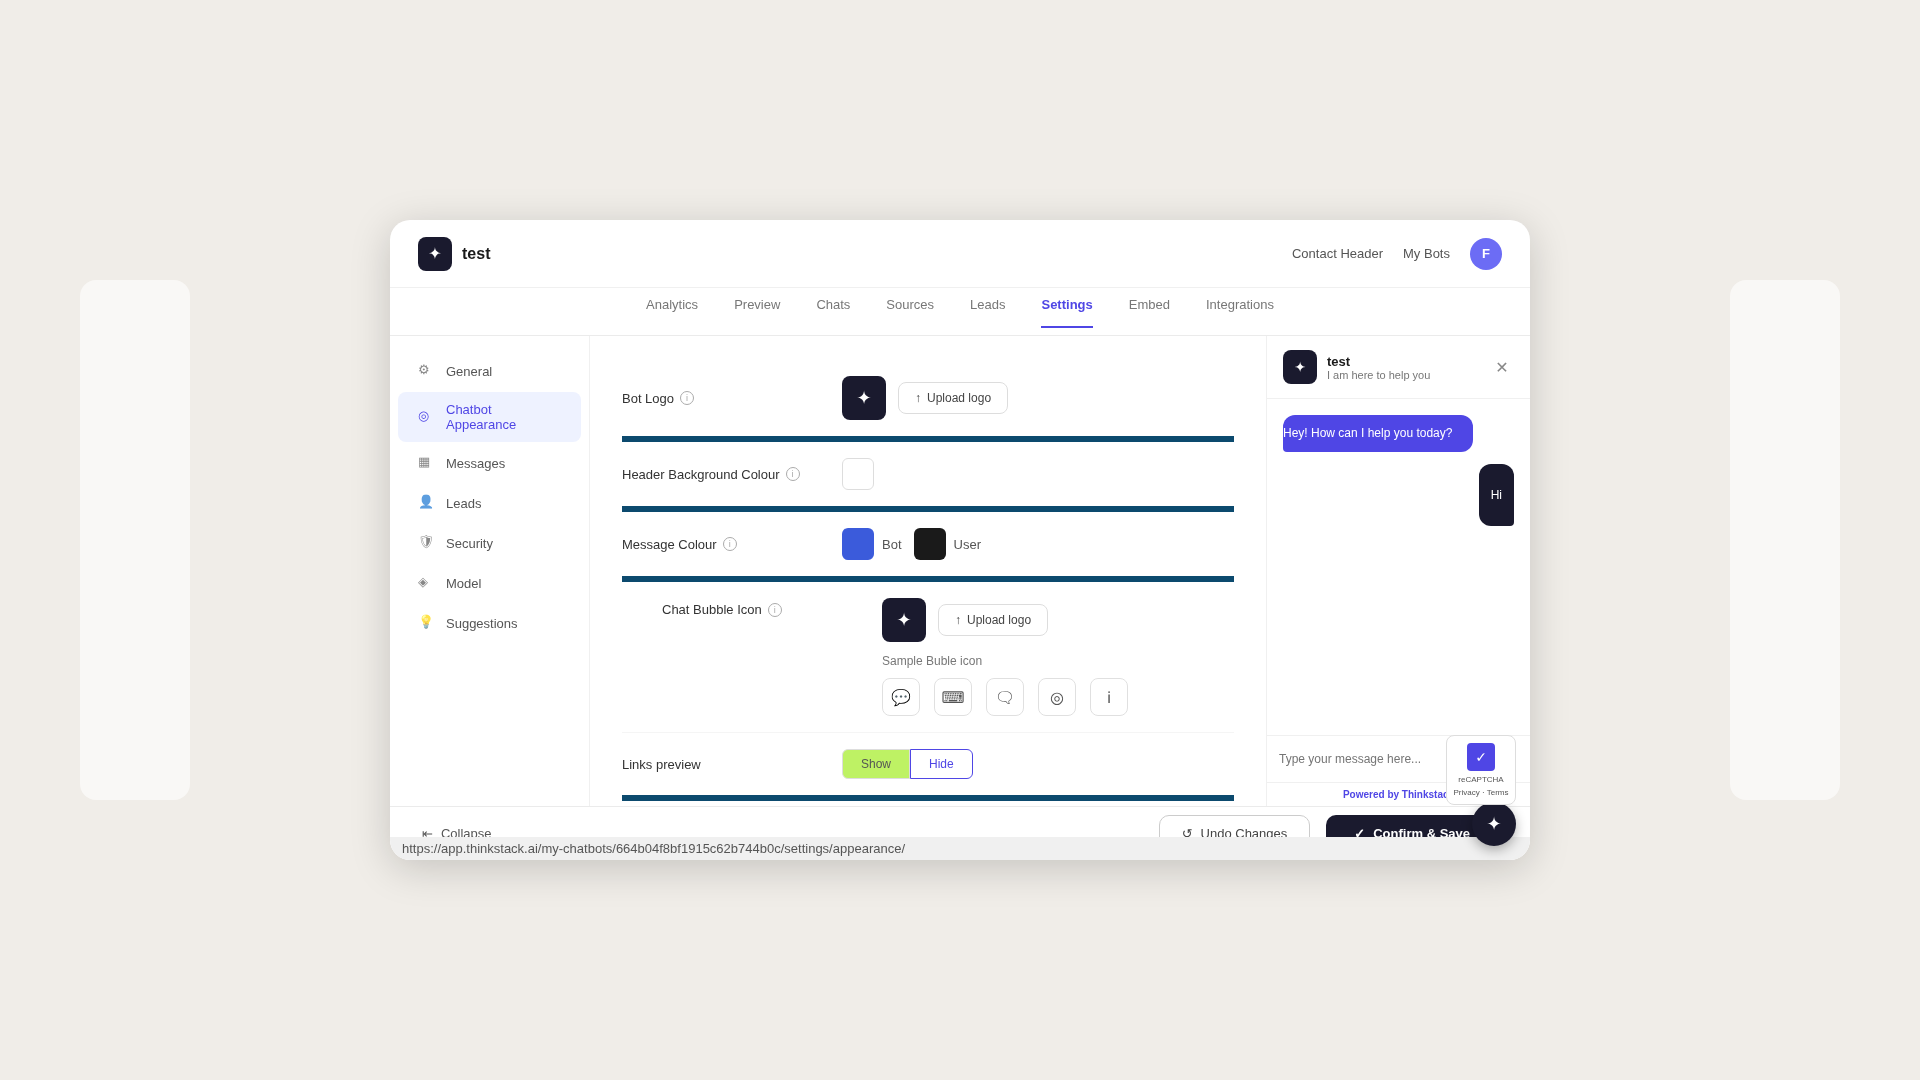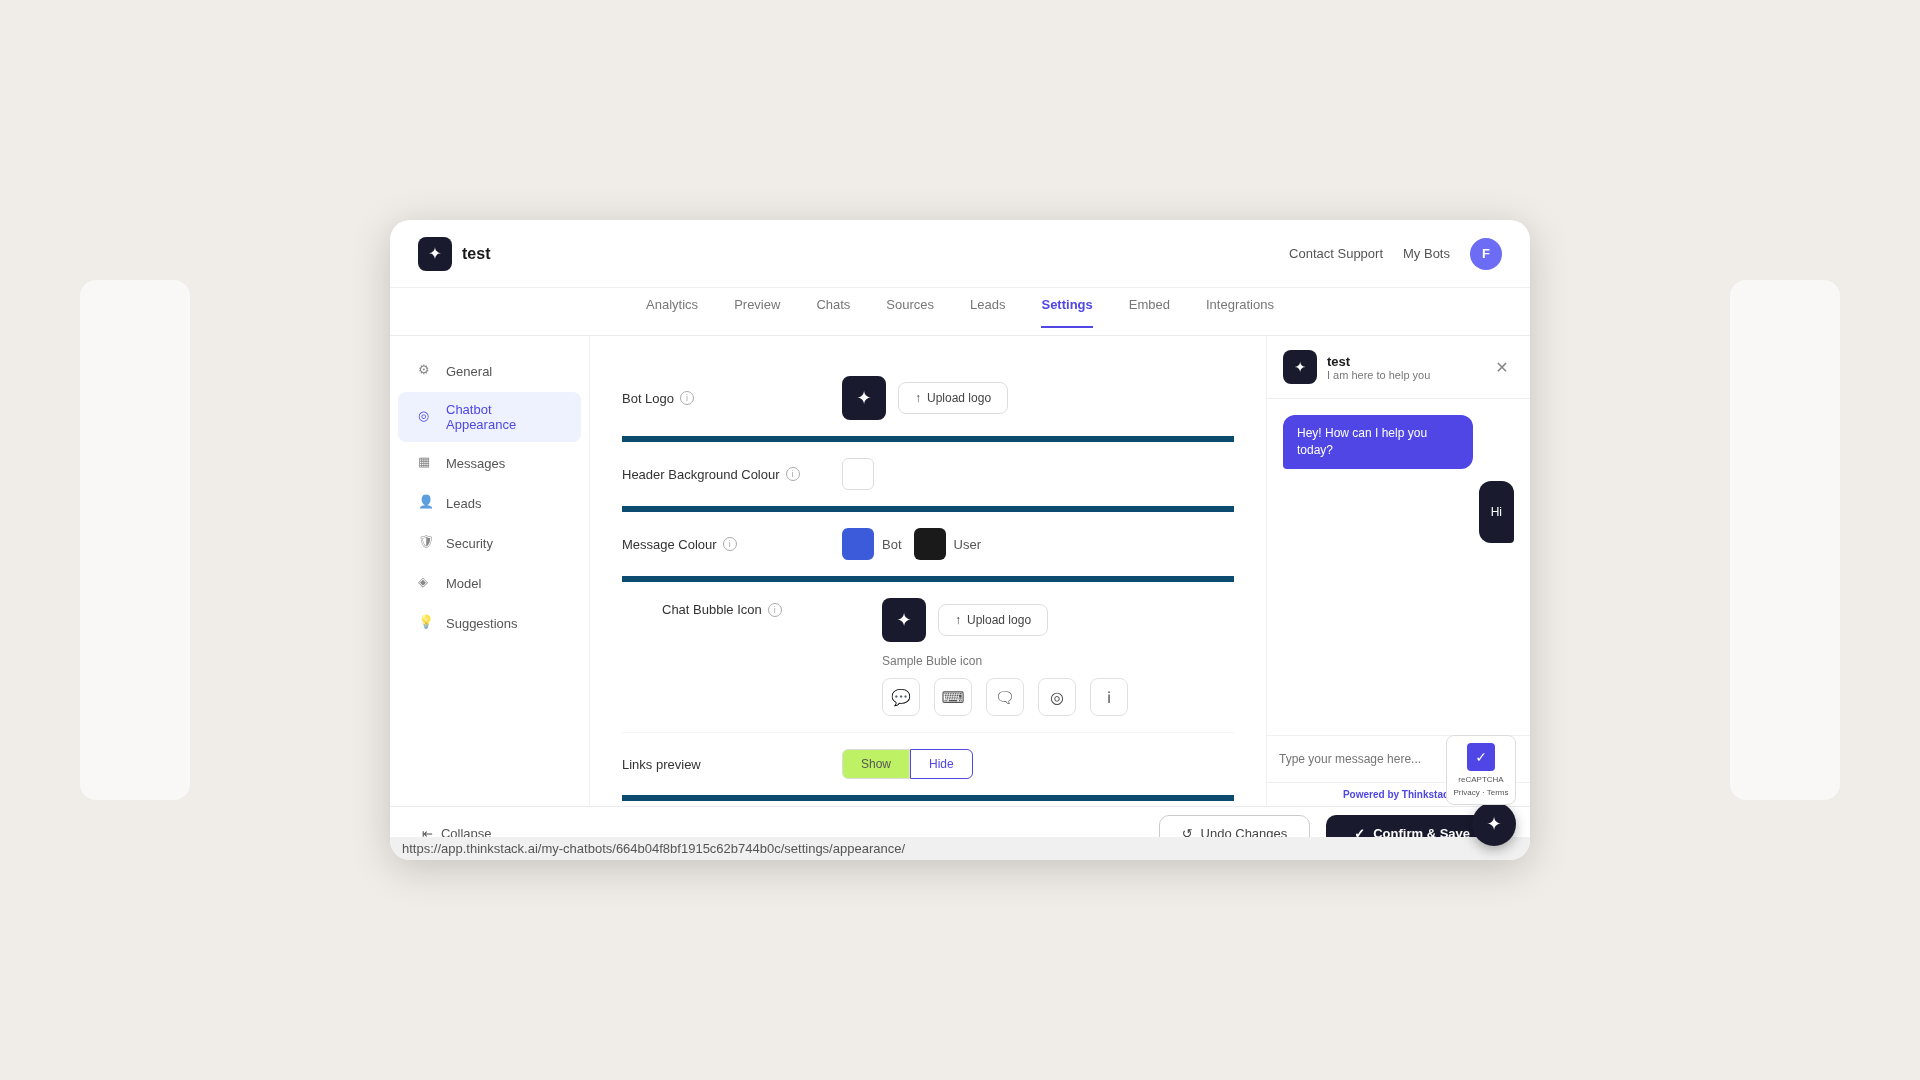--- a/index.html
+++ b/index.html
@@ -405,21 +405,21 @@
       flex: 1;
       padding: 16px;
       display: flex;
       flex-direction: column;
       gap: 12px;
       overflow-y: auto;
     }
     .bot-bubble {
       background: #4f46e5;
       color: #fff;
-      padding: 10px 14px;
+      padding: 10px 0;
       border-radius: 12px 12px 12px 4px;
       font-size: 12px;
       max-width: 190px;
       line-height: 1.4;
     }
     .user-bubble {
       background: #1a1a2e;
       color: #fff;
       padding: 24px 12px;
       border-radius: 12px 12px 4px 12px;
@@ -543,21 +543,21 @@
   <div class="ghost-panel right"></div>
 
   <div class="app-window">
 
     <div class="topbar">
       <div class="topbar-logo">
         <div class="logo-icon">✦</div>
         <span class="topbar-title">test</span>
       </div>
       <div class="topbar-right">
-        <span class="topbar-link">Contact Support</span>
+        <span class="topbar-link">Contact Header</span>
         <span class="topbar-link">My Bots</span>
         <div class="avatar">F</div>
       </div>
     </div>
 
     <div class="nav-tabs">
       <span class="nav-tab">Analytics</span>
       <span class="nav-tab">Preview</span>
       <span class="nav-tab">Chats</span>
       <span class="nav-tab">Sources</span>

